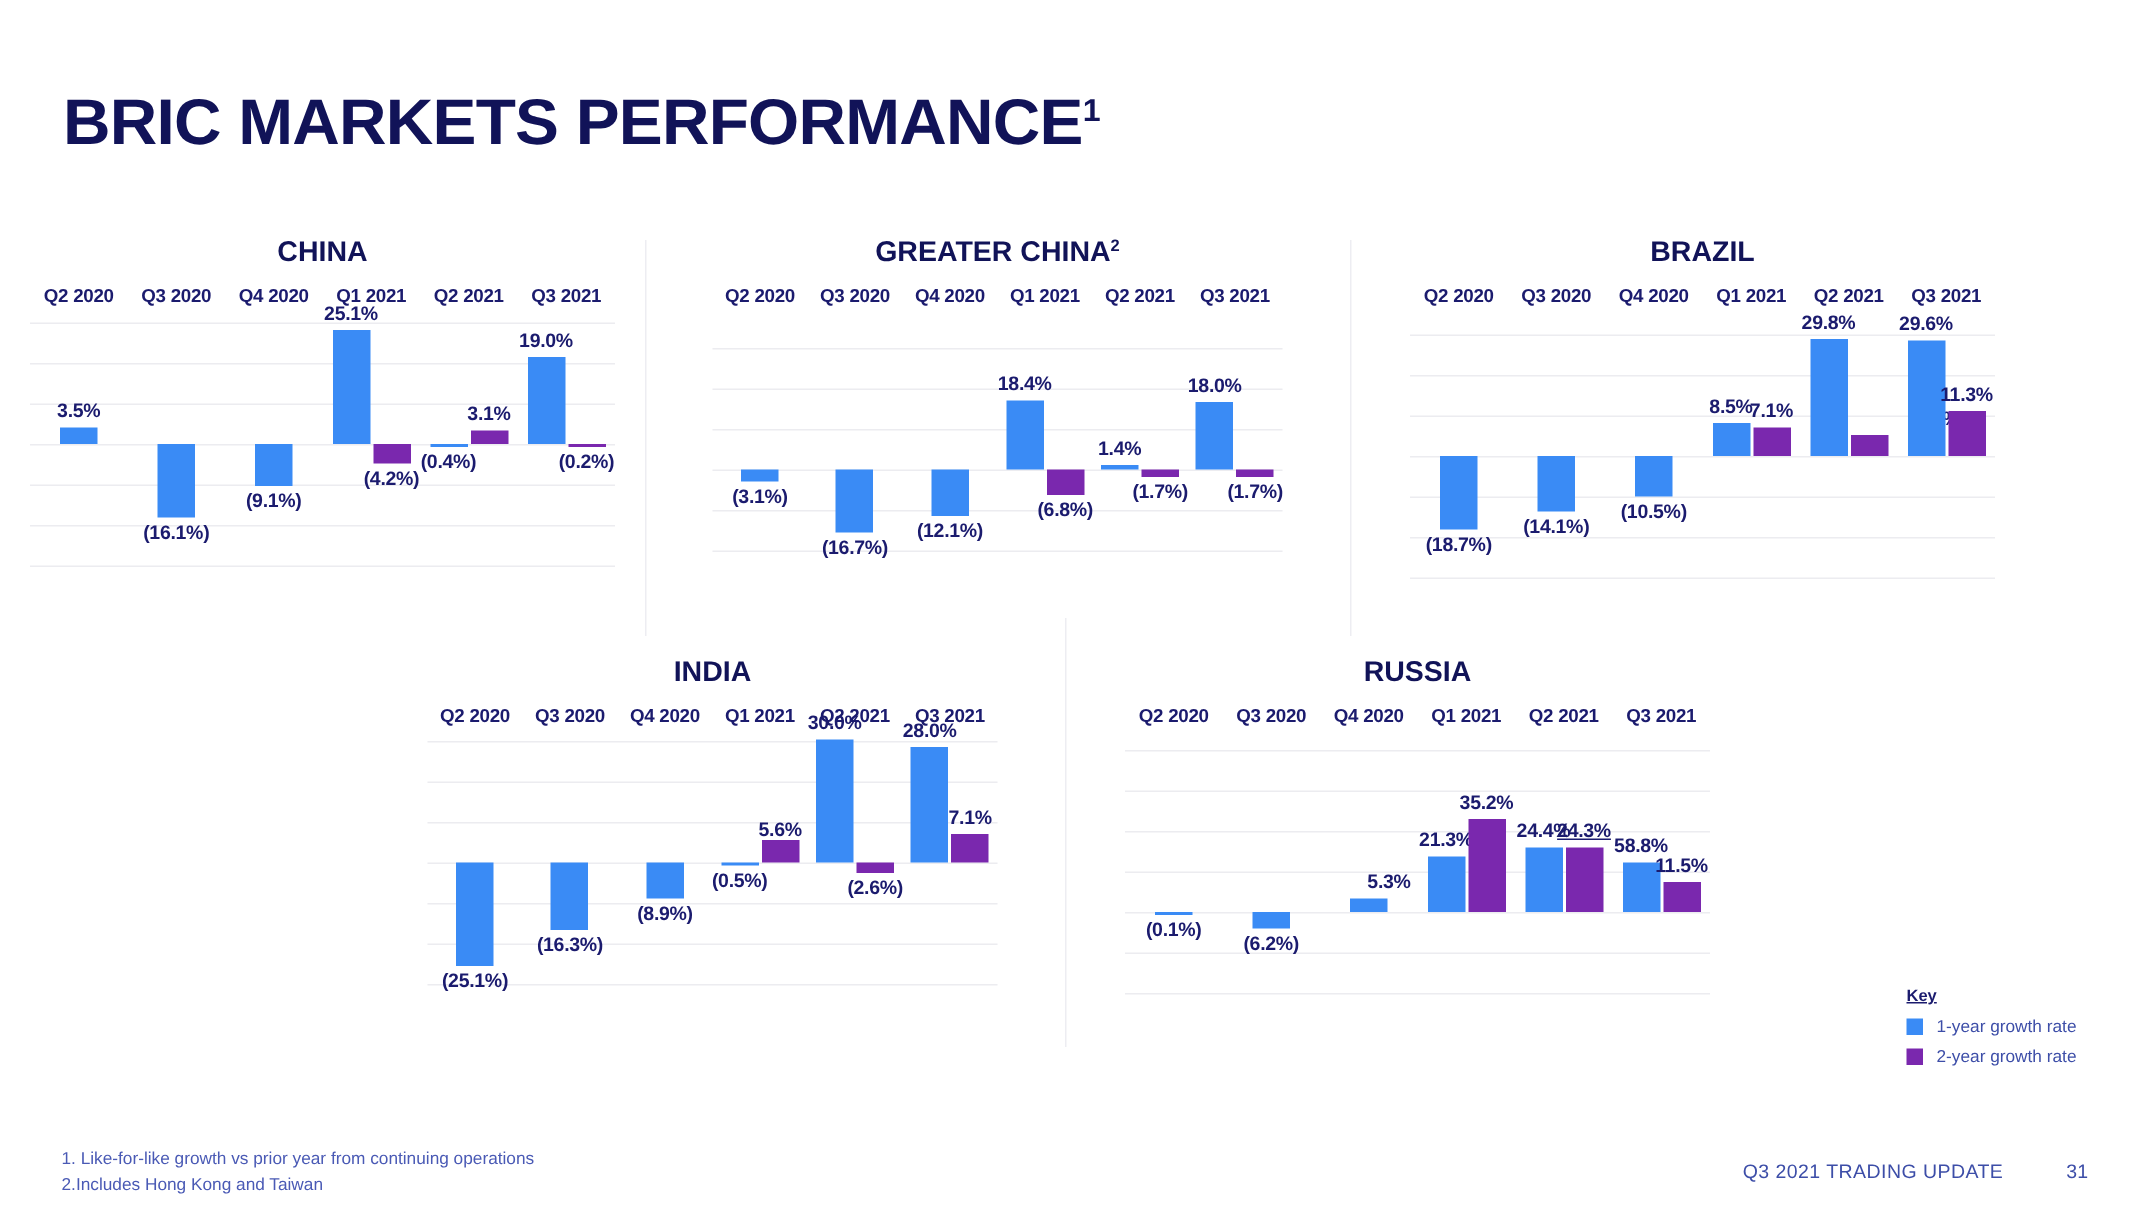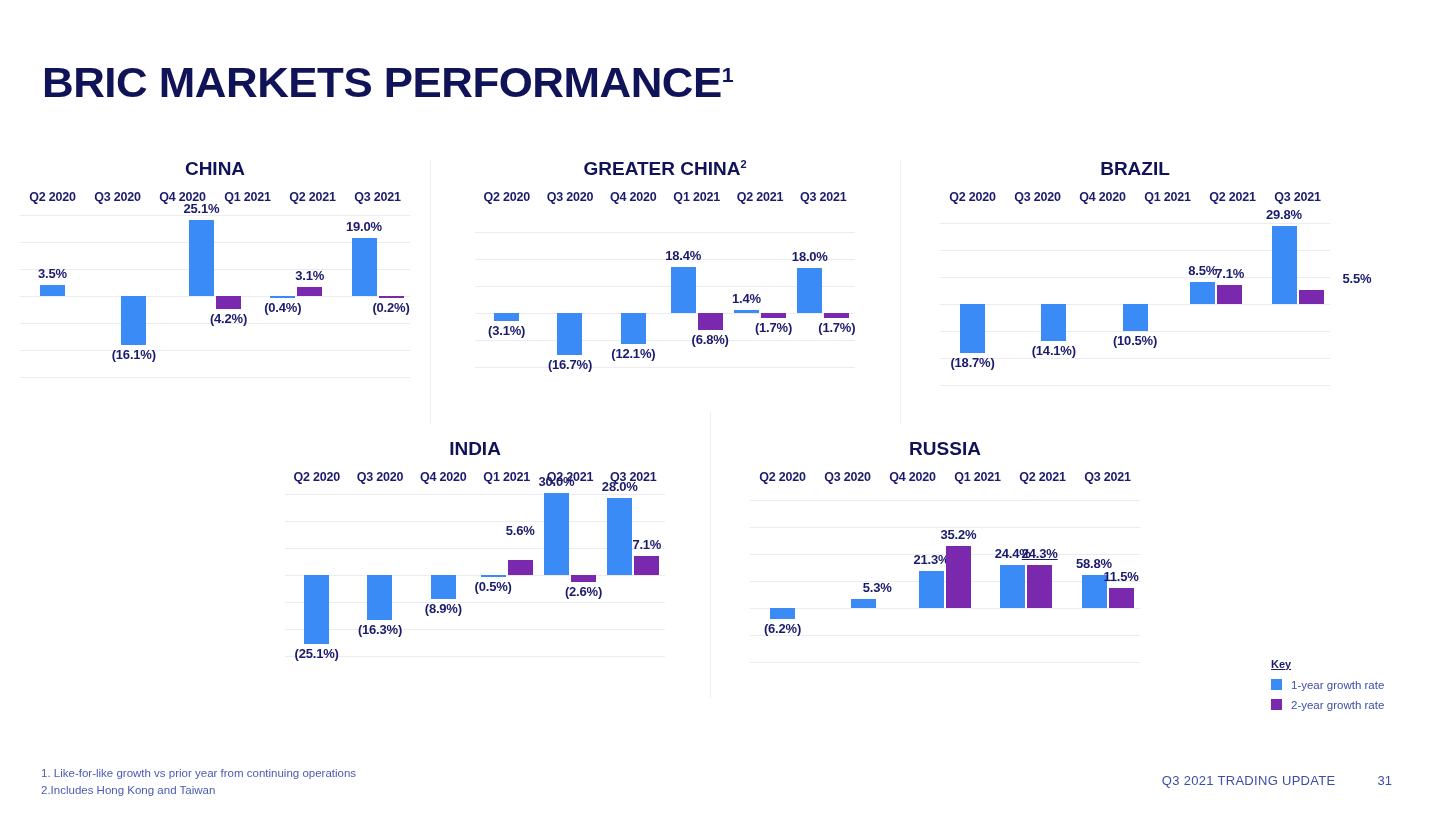--- a/index.html
+++ b/index.html
@@ -110,20 +110,26 @@
               </div>
             </div>
             <div class="group" style="width: 65px;">
               <div class="barwrap">
                 <div class="bar blue" style="height: 48.8031px; background: rgb(58, 139, 245); left: 20px; top: 83px;"></div>
                 <div class="vlabel" style="top: 133.803px; left: 32.5px; transform: translateX(-50%);">(16.1%)</div>
               </div>
             </div>
             <div class="group" style="width: 65px;">
               <div class="barwrap">
+                <div class="bar blue" style="height: 27.5844px; background: rgb(58, 139, 245); left: 20px; top: 83px;"></div>
+                <div class="vlabel" style="top: 112.584px; left: 32.5px; transform: translateX(-50%);">(9.1%)</div>
+              </div>
+            </div>
+            <div class="group" style="width: 65px;">
+              <div class="barwrap">
                 <div class="bar blue" style="height: 76.0844px; background: rgb(58, 139, 245); left: 6.5px; top: 6.91562px;"></div>
                 <div class="vlabel" style="top: -12.0844px; left: 19px; transform: translateX(-50%);">25.1%</div>
                 <div class="bar purple" style="height: 12.7312px; background: rgb(122, 40, 174); left: 33.5px; top: 83px;"></div>
                 <div class="vlabel" style="top: 97.7313px; left: 46px; transform: translateX(-50%);">(4.2%)</div>
               </div>
             </div>
             <div class="group" style="width: 65px;">
               <div class="barwrap">
                 <div class="bar blue" style="height: 2px; background: rgb(58, 139, 245); left: 6.5px; top: 83px;"></div>
                 <div class="vlabel" style="top: 87px; left: 19px; transform: translateX(-50%);">(0.4%)</div>
@@ -251,20 +257,28 @@
               </div>
             </div>
             <div class="group" style="width: 65px;">
               <div class="barwrap">
                 <div class="bar blue" style="height: 77.8111px; background: rgb(58, 139, 245); left: 6.5px; top: 13.1889px;"></div>
                 <div class="vlabel" style="top: -5.81111px; left: 19px; transform: translateX(-50%);">29.8%</div>
                 <div class="bar purple" style="height: 14.3611px; background: rgb(122, 40, 174); left: 33.5px; top: 76.6389px;"></div>
                 <div class="vlabel" style="top: 57.6389px; left: 46px; transform: translateX(-50%); margin-left: 46px;">5.5%</div>
               </div>
             </div>
+            <div class="group" style="width: 65px;">
+              <div class="barwrap">
+                <div class="bar blue" style="height: 77.2889px; background: rgb(58, 139, 245); left: 6.5px; top: 13.7111px;"></div>
+                <div class="vlabel" style="top: -5.28889px; left: 19px; transform: translateX(-50%);">29.6%</div>
+                <div class="bar purple" style="height: 29.5056px; background: rgb(122, 40, 174); left: 33.5px; top: 61.4944px;"></div>
+                <div class="vlabel" style="top: 42.4944px; left: 46px; transform: translateX(-50%);">11.3%</div>
+              </div>
+            </div>
           </div>
         </div>
       </div>
   </div>
 
   <div class="row2">
     <div class="panel" style="width: 470px;">
         <div class="panel-title"><span>INDIA</span></div>
         <div class="cat-row" style="width: 380px;">
           <div class="cat-label" style="width: 63.3333px;">Q2 2020</div>
@@ -299,21 +313,21 @@
               <div class="barwrap">
                 <div class="bar blue" style="height: 24.3267px; background: rgb(58, 139, 245); left: 19.1667px; top: 82px;"></div>
                 <div class="vlabel" style="top: 108.327px; left: 31.6667px; transform: translateX(-50%);">(8.9%)</div>
               </div>
             </div>
             <div class="group" style="width: 63.3333px;">
               <div class="barwrap">
                 <div class="bar blue" style="height: 2px; background: rgb(58, 139, 245); left: 5.66667px; top: 82px;"></div>
                 <div class="vlabel" style="top: 86px; left: 18.1667px; transform: translateX(-50%);">(0.5%)</div>
                 <div class="bar purple" style="height: 15.3067px; background: rgb(122, 40, 174); left: 32.6667px; top: 66.6933px;"></div>
-                <div class="vlabel" style="top: 30px; left: 45.1667px; transform: translateX(-50%);">5.6%</div>
+                <div class="vlabel" style="top: 52px; left: 45.1667px; transform: translateX(-50%);">5.6%</div>
               </div>
             </div>
             <div class="group" style="width: 63.3333px;">
               <div class="barwrap">
                 <div class="bar blue" style="height: 82px; background: rgb(58, 139, 245); left: 5.66667px; top: 0px;"></div>
                 <div class="vlabel" style="top: -19px; left: 18.1667px; transform: translateX(-50%);">30.0%</div>
                 <div class="bar purple" style="height: 7.10667px; background: rgb(122, 40, 174); left: 32.6667px; top: 82px;"></div>
                 <div class="vlabel" style="top: 91.1067px; left: 45.1667px; transform: translateX(-50%);">(2.6%)</div>
               </div>
             </div>
@@ -340,20 +354,26 @@
         </div>
         <div class="plot" style="width: 390px; height: 185px; margin-top: 9px;">
           <div class="grid" style="top: 115px;"></div>
           <div class="grid" style="top: 88px;"></div>
           <div class="grid" style="top: 61px;"></div>
           <div class="grid" style="top: 34px;"></div>
           <div class="grid" style="top: 7px;"></div>
           <div class="grid" style="top: 142px;"></div>
           <div class="grid" style="top: 169px;"></div>
           <div class="groups">
+            <div class="group" style="width: 65px;">
+              <div class="barwrap">
+                <div class="bar blue" style="height: 2px; background: rgb(58, 139, 245); left: 20px; top: 115px;"></div>
+                <div class="vlabel" style="top: 119px; left: 32.5px; transform: translateX(-50%);">(0.1%)</div>
+              </div>
+            </div>
             <div class="group" style="width: 65px;">
               <div class="barwrap">
                 <div class="bar blue" style="height: 10.85px; background: rgb(58, 139, 245); left: 20px; top: 115px;"></div>
                 <div class="vlabel" style="top: 127.85px; left: 32.5px; transform: translateX(-50%);">(6.2%)</div>
               </div>
             </div>
             <div class="group" style="width: 65px;">
               <div class="barwrap">
                 <div class="bar blue" style="height: 9.275px; background: rgb(58, 139, 245); left: 20px; top: 105.725px;"></div>
                 <div class="vlabel" style="top: 86.725px; left: 46px; transform: translateX(-50%);">5.3%</div>

